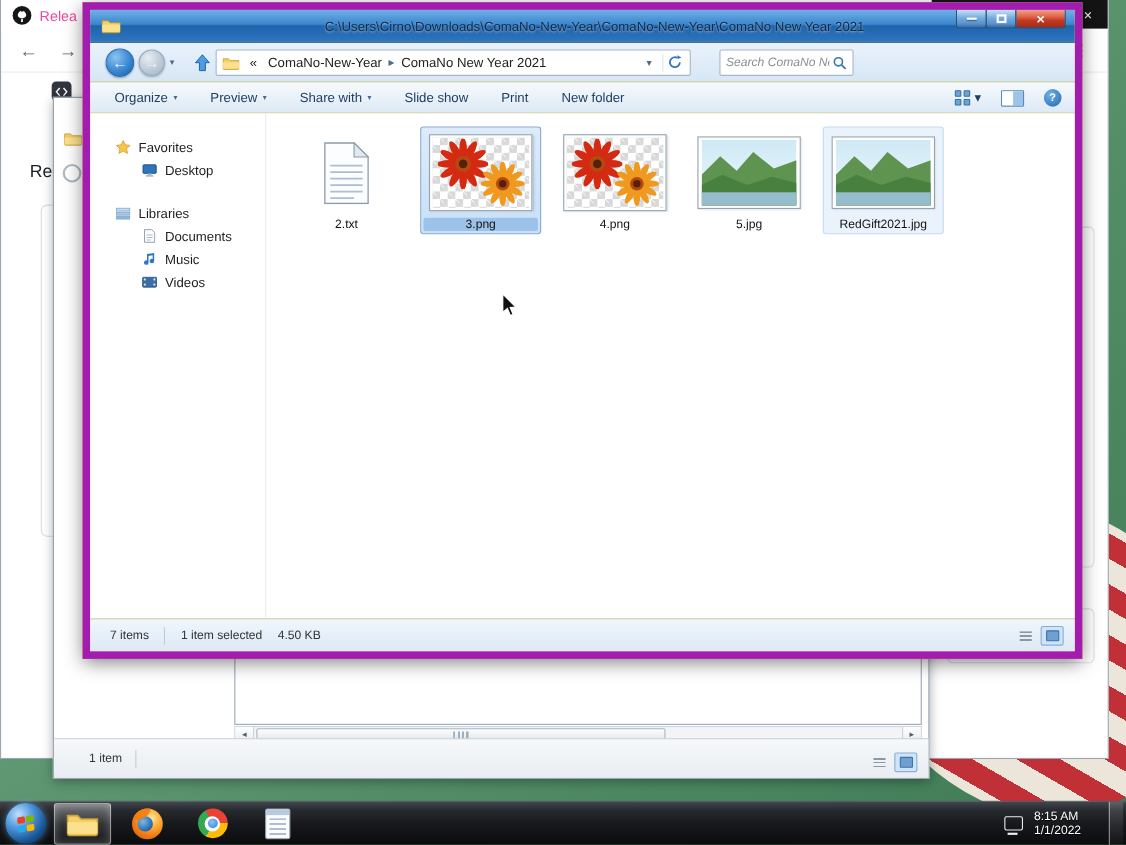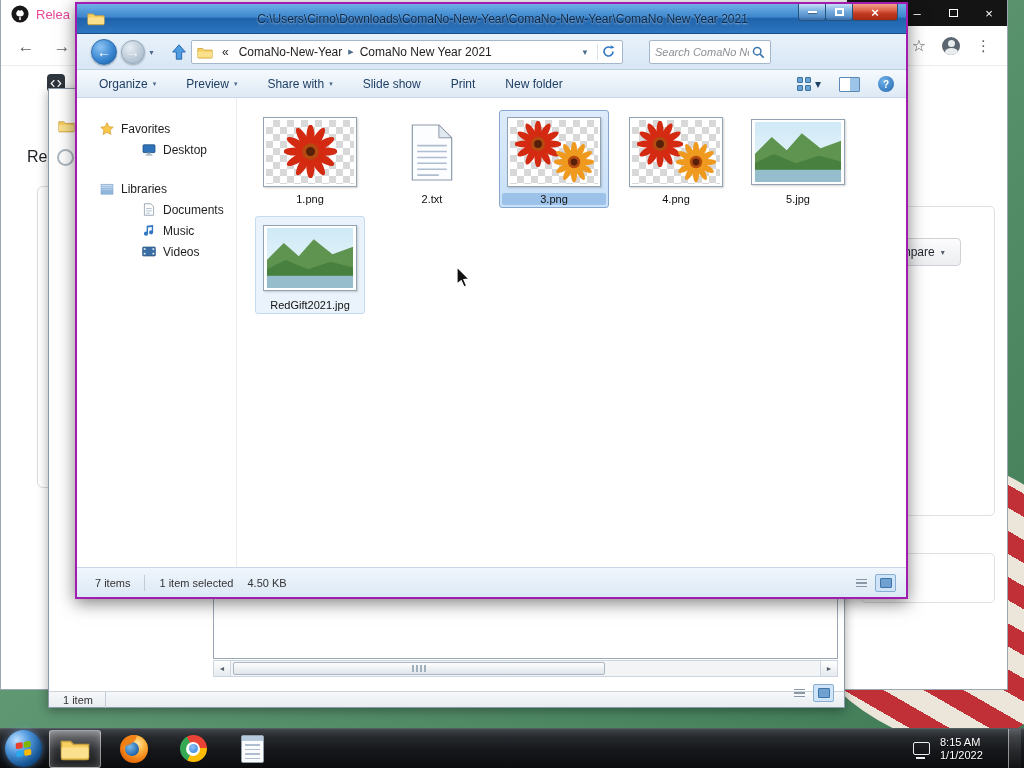--- a/index.html
+++ b/index.html
@@ -46,31 +46,31 @@
   .mw-folder{position:absolute;left:9px;top:30px;width:17px;height:14px}
   .mw-circle{position:absolute;left:8px;top:60px;width:17px;height:17px;border:2px solid #aeb9c2;border-radius:50%}
   .mw-pane{position:absolute;left:164px;right:6px;top:60px;bottom:48px;border:1px solid #9aa7b5;background:#fff}
   .mw-scroll{position:absolute;left:164px;right:6px;bottom:30px;height:17px;background:#f2f4f6;border:1px solid #cdd6df;display:flex}
   .hs-btn{width:17px;height:100%;font-size:7px;color:#55606c;display:flex;align-items:center;justify-content:center;
     background:linear-gradient(#fefefe,#e6eaee);border-right:1px solid #cdd6df}
   .hs-btn.right{margin-left:auto;border-right:none;border-left:1px solid #cdd6df}
   .hs-thumb{position:absolute;left:19px;top:1px;height:13px;width:372px;background:linear-gradient(#fdfdfd,#dfe5ea);
     border:1px solid #aab6c2;border-radius:2px;display:flex;align-items:center;justify-content:center}
   .grip{width:14px;height:7px;background:repeating-linear-gradient(90deg,#9fb0bf 0 2px,transparent 2px 4px)}
-  .mw-status{position:absolute;left:0;right:0;bottom:0;height:16px;background:linear-gradient(#f6f8fa,#e9edf1);
-    border-top:1px solid #ccd4dc;display:flex;align-items:center;font-size:11px;color:#333;padding-left:14px;gap:12px}
+  .mw-status{position:absolute;left:0;right:0;bottom:0;height:36px;background:linear-gradient(#f6f8fa,#e9edf1);
+    border-top:1px solid #ccd4dc;display:flex;align-items:center;font-size:11px;color:#333;padding-left:32px;gap:12px}
   .vdiv{width:1px;height:16px;background:#c3ccd4;display:inline-block}
   .vbtns{position:absolute;right:10px;bottom:5px;display:flex;gap:3px}
   .vb{width:21px;height:18px;border:1px solid transparent;border-radius:2px;display:flex;align-items:center;justify-content:center}
   .vb.active{background:#cfe4f8;border-color:#88aed2}
   .vb .lines{width:11px;height:9px;background:repeating-linear-gradient(#8a98a6 0 1.5px,transparent 1.5px 3.5px)}
   .vb .thumbi{width:12px;height:10px;background:#6fa0d0;border:1px solid #3c73a8;border-radius:1px}
 
   
-  .xw{position:absolute;left:75px;top:2px;width:833px;height:597px;border:2px solid #a21caf;background:#fde047;box-shadow:0 4px 16px rgba(0,0,0,.5)}
+  .xw{position:absolute;left:75px;top:2px;width:909px;height:597px;border:7px solid #a21caf;background:#fde047;box-shadow:0 4px 16px rgba(0,0,0,.5)}
   .x-titlebar{position:absolute;left:0;top:0;width:100%;height:30px;display:flex;align-items:center;padding:0 6px;
     background:linear-gradient(#6fb0e8 0%,#3c86cd 45%,#1f63ab 50%,#2d76c0 100%);border-bottom:1px solid #17528c}
   .x-title{flex:1;text-align:center;font-size:12px;color:#0c2a4a;text-shadow:0 1px 2px rgba(255,255,255,.55);white-space:nowrap;overflow:hidden}
   .x-ticon{width:18px;height:15px;display:inline-flex;margin-left:4px}
   .x-btns{position:absolute;right:8px;top:0;display:flex}
   .xb{width:28px;height:17px;display:flex;align-items:center;justify-content:center;color:#fff;font-size:11px;line-height:1;
     background:linear-gradient(rgba(255,255,255,.6),rgba(170,200,230,.4) 45%,rgba(95,135,180,.45));
     border:1px solid #23527e;border-top:none;border-radius:0 0 3px 3px;margin-left:-1px}
   .xb .dash{width:9px;height:2px;background:#fff;box-shadow:0 1px 1px rgba(0,0,0,.4)}
   .xb .boxg{width:9px;height:8px;border:2px solid #fff;display:inline-block}
@@ -109,21 +109,21 @@
   .grid4 span{background:#6ba3d6;border:1px solid #39719f;border-radius:1px}
   .paneicon{width:21px;height:15px;border:1px solid #5b89b4;border-radius:1px;display:flex;overflow:hidden}
   .paneicon i{flex:1;background:#fff}
   .paneicon b{width:9px;background:#9cc3e8}
   .helpbtn{width:16px;height:16px;border-radius:50%;background:radial-gradient(circle at 35% 30%,#6fb0e8,#2268b0);
     color:#fff;font-size:10px;font-weight:bold;display:flex;align-items:center;justify-content:center}
 
   .x-main{position:absolute;left:0;top:94px;right:0;bottom:30px;display:flex;background:#fff}
   .x-side{width:160px;border-right:1px solid #ececec;padding-top:20px;overflow:hidden}
   .snode{height:21px;display:flex;align-items:center;gap:7px;padding-left:22px;font-size:12px;color:#1e1e1e;white-space:nowrap}
-  .snode.child{padding-left:64px}
+  .snode.child{padding-left:46px}
   .snode.gap{margin-top:18px}
   .sicon{width:15px;height:15px;display:inline-flex;align-items:center;justify-content:center;position:relative}
   .dl-arrow{position:absolute;right:-3px;bottom:-3px;width:9px;height:9px}
 
   .x-content{flex:1;padding:12px 0 0 12px;position:relative}
   .tiles{display:flex;flex-wrap:wrap;width:630px}
   .tile{width:110px;margin:0 6px 8px 6px;padding:3px 2px 2px 2px;border:1px solid transparent;border-radius:3px}
   .tile.sel{background:linear-gradient(#ddebfa,#c8e0f8);border-color:#84a8d0}
   .tile.hov{background:#eaf3fb;border-color:#c3dcf2}
   .thumbwrap{height:76px;display:flex;align-items:center;justify-content:center}
@@ -493,32 +493,20 @@
               <use href="#sym-video" xlink:href="#sym-video"></use>
             </svg>
           </span>
         <span>Videos</span>
       </div>
     </div>
 
     <div class="x-content">
       <div class="tiles">
 
-        <div class="tile">
-          <div class="thumbwrap">
-            <div class="imgframe">
-                <div class="checker">
-              <svg class="fl fl-single" viewBox="0 0 40 40">
-                    <use href="#sym-flower" xlink:href="#sym-flower"></use>
-                  </svg>
-            </div>
-              </div>
-          </div>
-          <div class="tlabel">1.png</div>
-        </div>
 
         <div class="tile">
           <div class="thumbwrap">
             <svg class="pagesvg" viewBox="0 0 46 58">
                 <use href="#sym-page" xlink:href="#sym-page"></use>
               </svg>
           </div>
           <div class="tlabel">2.txt</div>
         </div>
 

